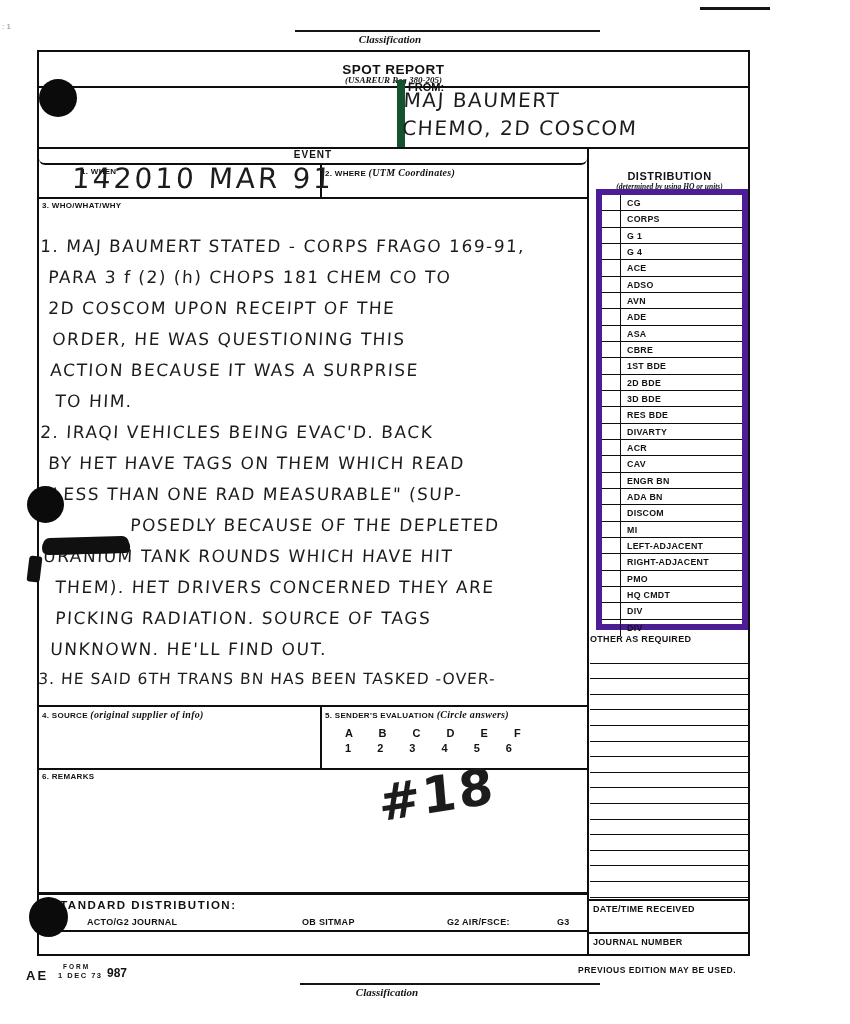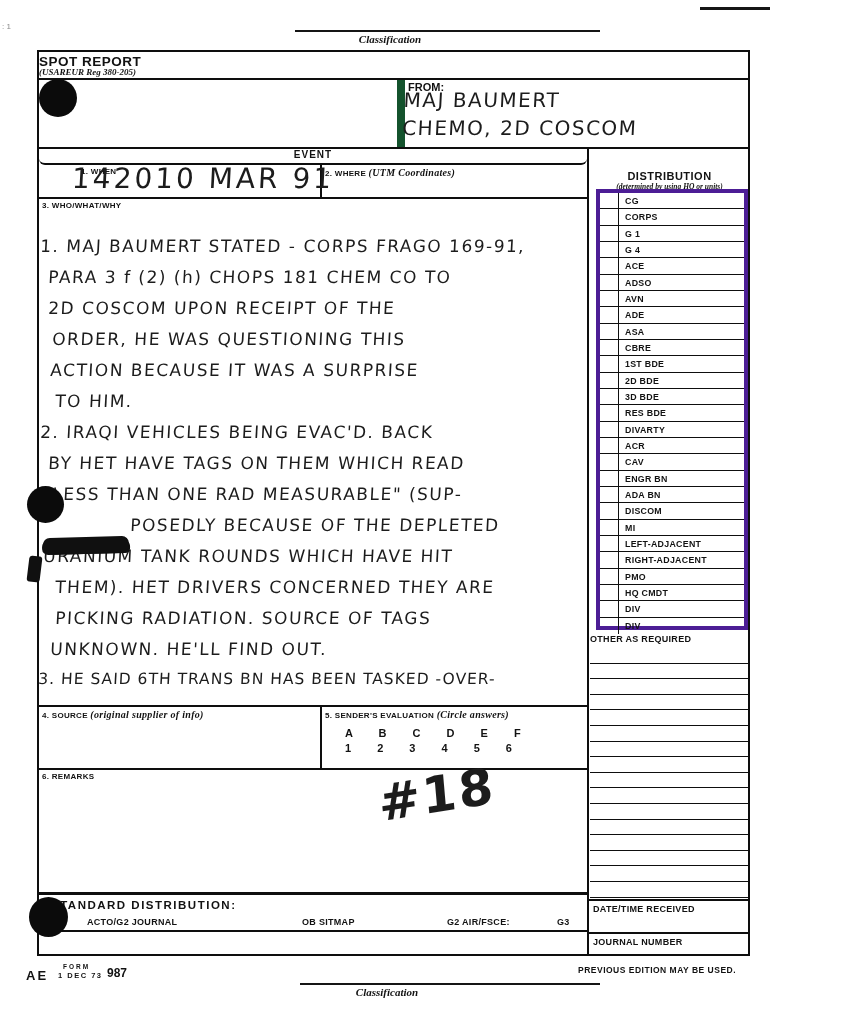--- a/index.html
+++ b/index.html
@@ -20,22 +20,22 @@
     position:absolute; font-family:"Liberation Serif", serif;
     font-style:italic; font-weight:bold; font-size:11px; text-align:center; width:130px;
   }
 
   
   #frame {
     position:absolute; left:37px; top:50px; width:713px; height:906px;
     border:2px solid #0e0e0e;
   }
 
-  .title-row { position:absolute; left:0; top:0; width:100%; height:28px;
-    border-bottom:2px solid #0e0e0e; text-align:left; }
+  .title-row { position:absolute; left:0; top:8px; width:100%; height:28px;
+    border-bottom:2px solid #0e0e0e; text-align:center; }
   .title-main { font-weight:bold; font-size:13.5px; letter-spacing:0.5px; margin-top:2px; }
   .title-reg  { font-family:"Liberation Serif", serif; font-style:italic; font-weight:bold; font-size:9px; margin-top:-2px; }
 
   .from-row { position:absolute; left:0; top:28px; width:100%; height:69px; border-bottom:2px solid #0e0e0e; }
   .from-cell-left { position:absolute; left:0; top:0; width:358px; height:100%; }
   .from-cell-right { position:absolute; left:358px; top:0; right:0; height:100%; border-left:8px solid #14532d; }
   .from-label { font-weight:bold; font-size:11px; padding:1px 0 0 3px; }
 
   
   #left-col  { position:absolute; left:0; top:97px; width:548px; height:807px; }
@@ -66,21 +66,21 @@
   .std-items span:nth-of-type(1){ left:48px; }
   .std-items span:nth-of-type(2){ left:263px; }
   .std-items span:nth-of-type(3){ left:408px; }
   .std-items span:nth-of-type(4){ left:518px; }
   .received-row { position:absolute; left:0; top:783px; width:100%; height:24px; }
 
   
   .dist-header { text-align:center; padding-top:21px; }
   .dist-title { font-weight:bold; font-size:11px; letter-spacing:0.5px; }
   .dist-sub { font-family:"Liberation Serif", serif; font-style:italic; font-weight:bold; font-size:7.5px; }
-  .dist-list { position:absolute; left:7px; top:40px; width:152px; height:441px; border:4px solid #4c1d95; }
+  .dist-list { position:absolute; left:7px; top:40px; width:152px; height:441px; border:6px solid #4c1d95; }
   .dist-row { height:16.33px; border-bottom:1.5px solid #0e0e0e; display:flex; }
   .dist-row:last-child { border-bottom:none; }
   .dist-check { width:19px; border-right:1.5px solid #0e0e0e; }
   .dist-label { font-weight:bold; font-size:8.8px; letter-spacing:0.3px; padding:3px 0 0 6px; white-space:nowrap; }
   .other-label { position:absolute; left:1px; top:485px; font-weight:bold; font-size:9px; letter-spacing:0.3px; }
   .blank-lines { position:absolute; left:1px; top:499px; width:159px; }
   .blank-line { height:15.6px; border-bottom:1.5px solid #0e0e0e; }
   .rc-datetime { position:absolute; left:0; top:750px; width:100%; height:33px; border-top:2px solid #0e0e0e; }
   .rc-journal  { position:absolute; left:0; top:783px; width:100%; height:24px; border-top:2px solid #0e0e0e; }
   .rc-label { font-weight:bold; font-size:9px; padding:3px 0 0 4px; letter-spacing:0.3px; }

